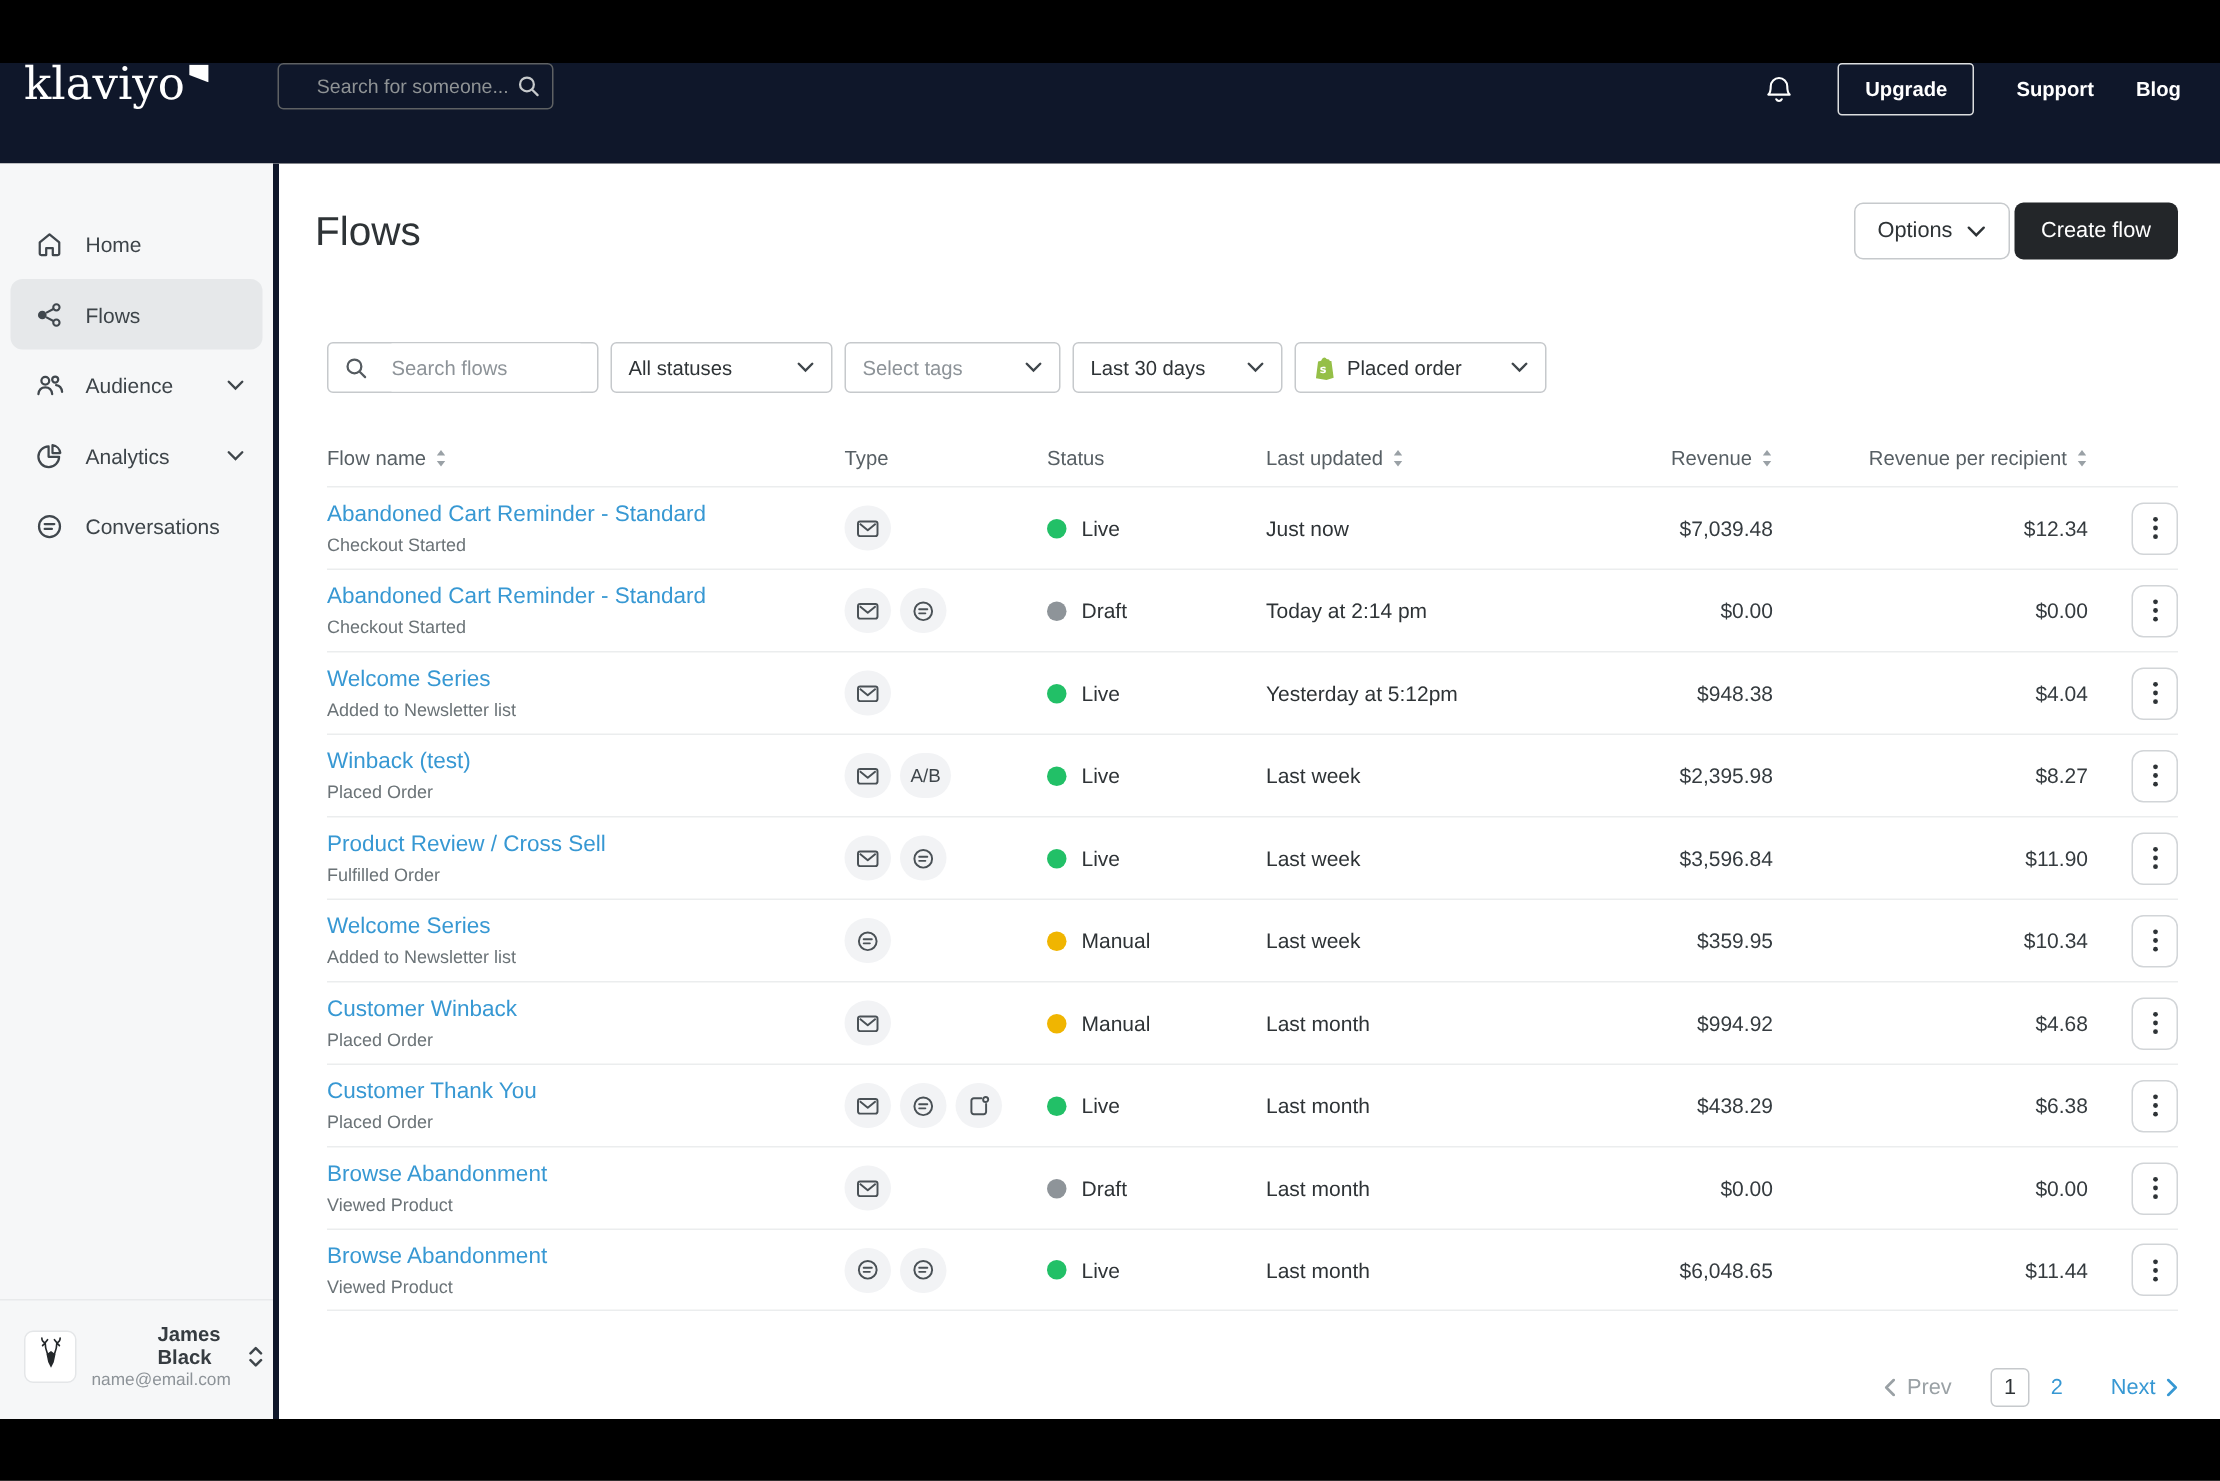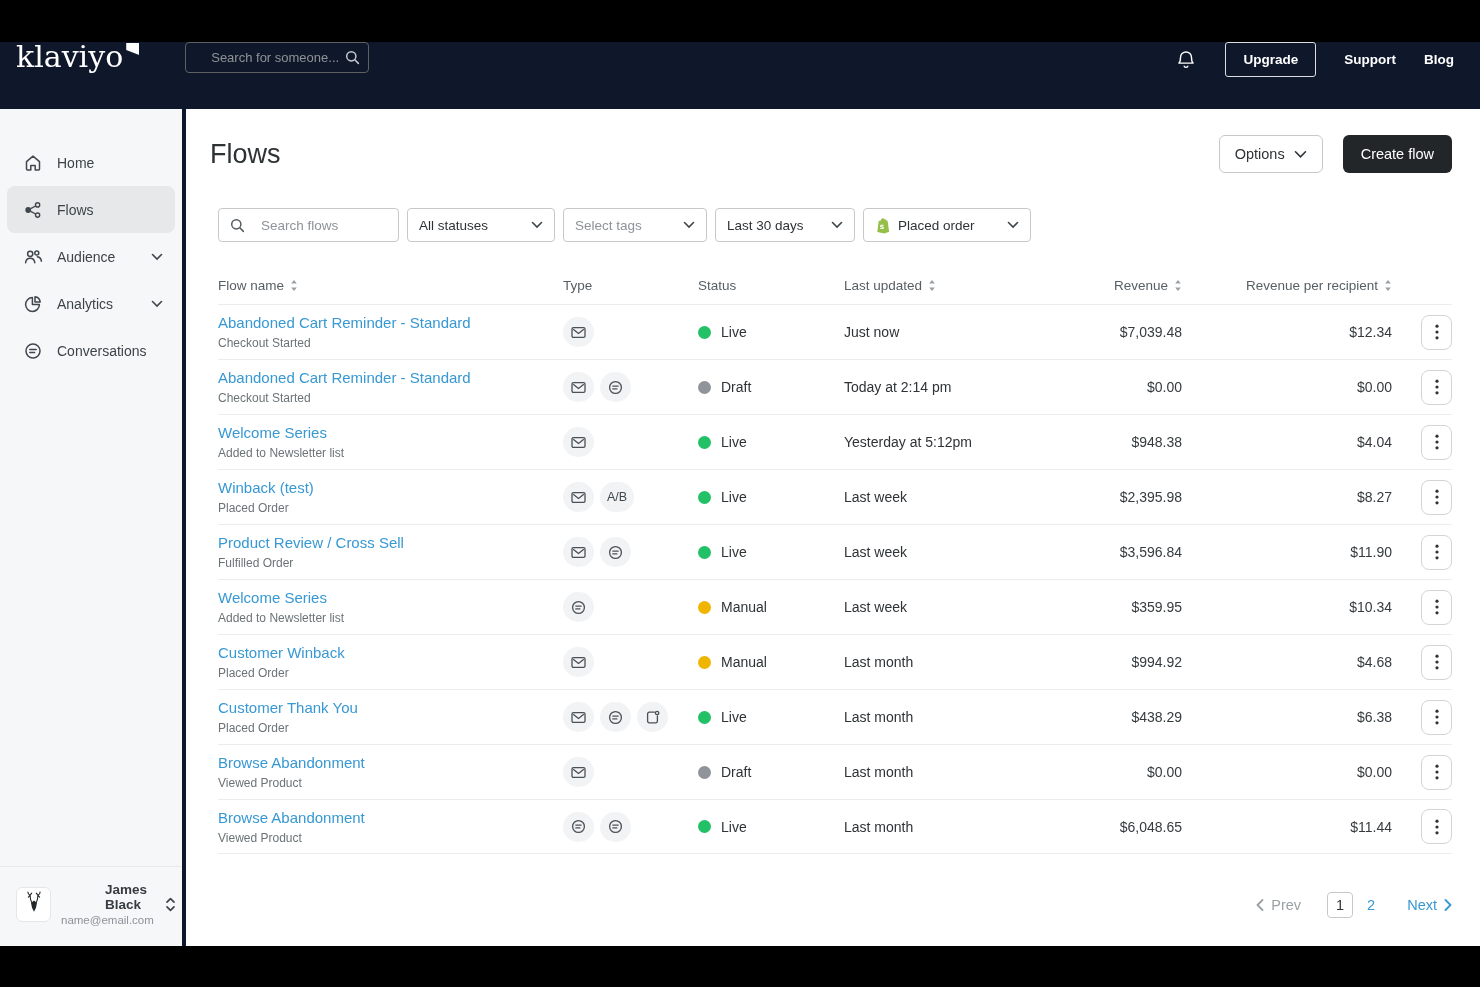--- a/index.html
+++ b/index.html
@@ -32,26 +32,26 @@
   .side-user { margin-top:auto; border-top:1px solid #e8eaeb; padding:15px 14px 20px 16px; display:flex; align-items:center; gap:10px; cursor:pointer; }
   .avatar { width:35px; height:35px; background:#fff; border:1px solid #e4e6e8; border-radius:6px; display:flex; align-items:center; justify-content:center; flex:none; }
   .user-name { font-size:13.5px; font-weight:bold; color:#363c41;margin-left:44px; }
   .user-email { font-size:11.5px; color:#8d9398; margin-top:2px; }
   .user-caret { margin-left:auto; display:flex; }
 
   
   .main { flex:1; padding:26px 28px 0 24px; min-width:0; }
   .main-header { display:flex; align-items:center; }
   .page-title { font-size:27px; font-weight:400; color:#2e3336; }
-  .header-actions { margin-left:auto; display:flex; gap:20px; }
+  .header-actions { margin-left:auto; display:flex; gap:3px; }
   .btn-options { display:flex; align-items:center; gap:9px; height:38px; padding:0 15px; background:#fff; border:1px solid #c6c9cc; border-radius:6px; font-size:14.5px; color:#2e3336; cursor:pointer; font-family:"Liberation Sans",sans-serif; }
   .btn-create { height:38px; padding:0 18px; background:#232629; color:#fff; border:none; border-radius:6px; font-size:14.5px; cursor:pointer; font-family:"Liberation Sans",sans-serif; }
 
   .filters { margin-top:35px; margin-left:8px; display:flex; gap:8px; }
-  .filter-box { height:34px; border:1px solid #c6c9cc; border-radius:4px; background:#fff; display:flex; align-items:center; padding:0 11px; font-size:13.5px; color:#2e3336; cursor:pointer; gap:8px; }
+  .filter-box { height:34px; border:1px solid #c6c9cc; border-radius:4px; background:#fff; display:flex; align-items:center; padding:0 11px; font-size:13.5px; color:#2e3336; cursor:pointer; gap:8px;margin-top:20px; }
   .filter-box .chev { margin-left:auto; display:flex; }
   .filter-search { width:181px; position:relative; }
   .filter-search input { width:100%; height:100%; border:none; outline:none; font-size:13.5px; color:#2e3336; margin-left:8px; font-family:"Liberation Sans",sans-serif; }
   .filter-search input::placeholder { color:#8d9398; }
   .w-statuses { width:148px; } .w-tags { width:144px; color:#8d9398; } .w-date { width:140px; } .w-metric { width:168px; }
 
   
   .table { margin-top:24px; margin-left:8px; }
   .thead, .trow { display:grid; grid-template-columns:minmax(300px,1fr) 135px 146px 188px 150px 210px 60px; align-items:center; }
   .thead { height:38px; font-size:13.5px; color:#575f64; }

